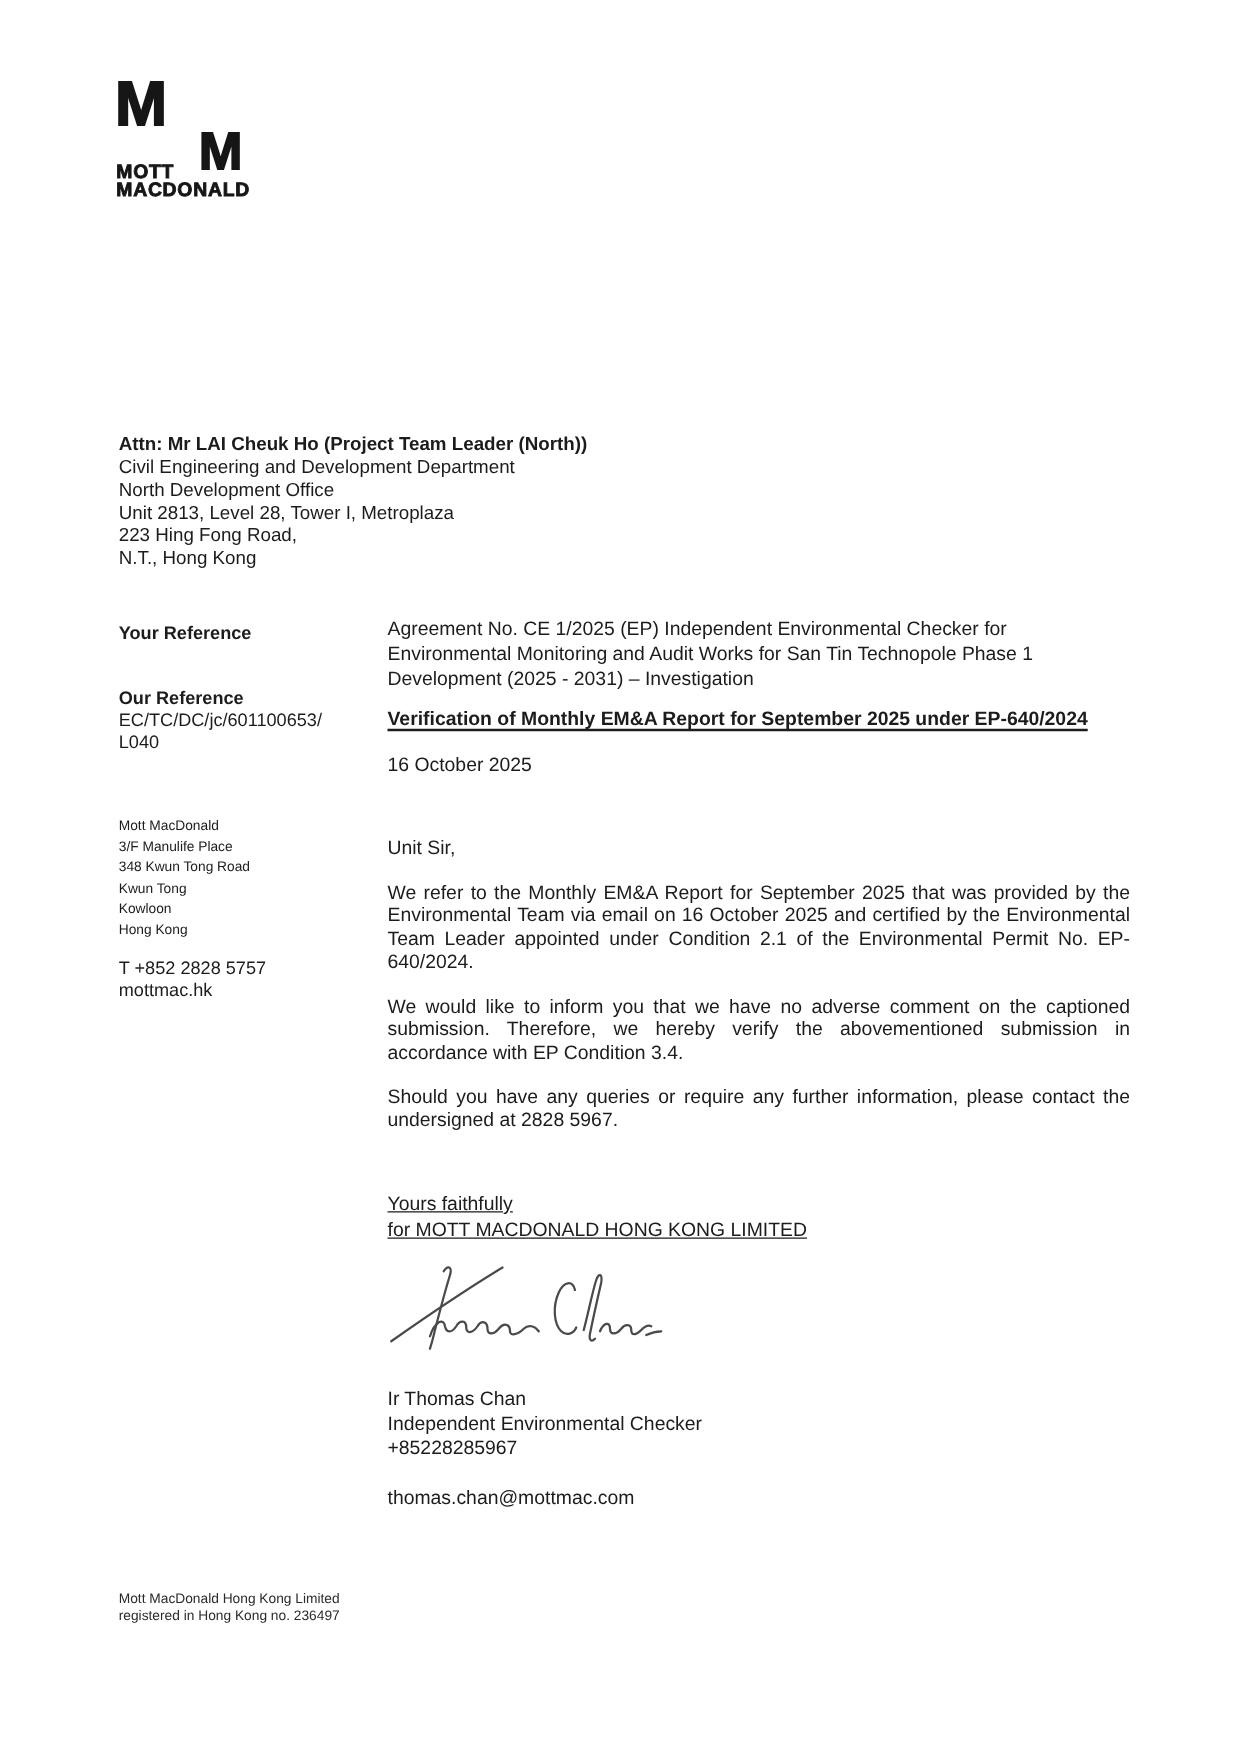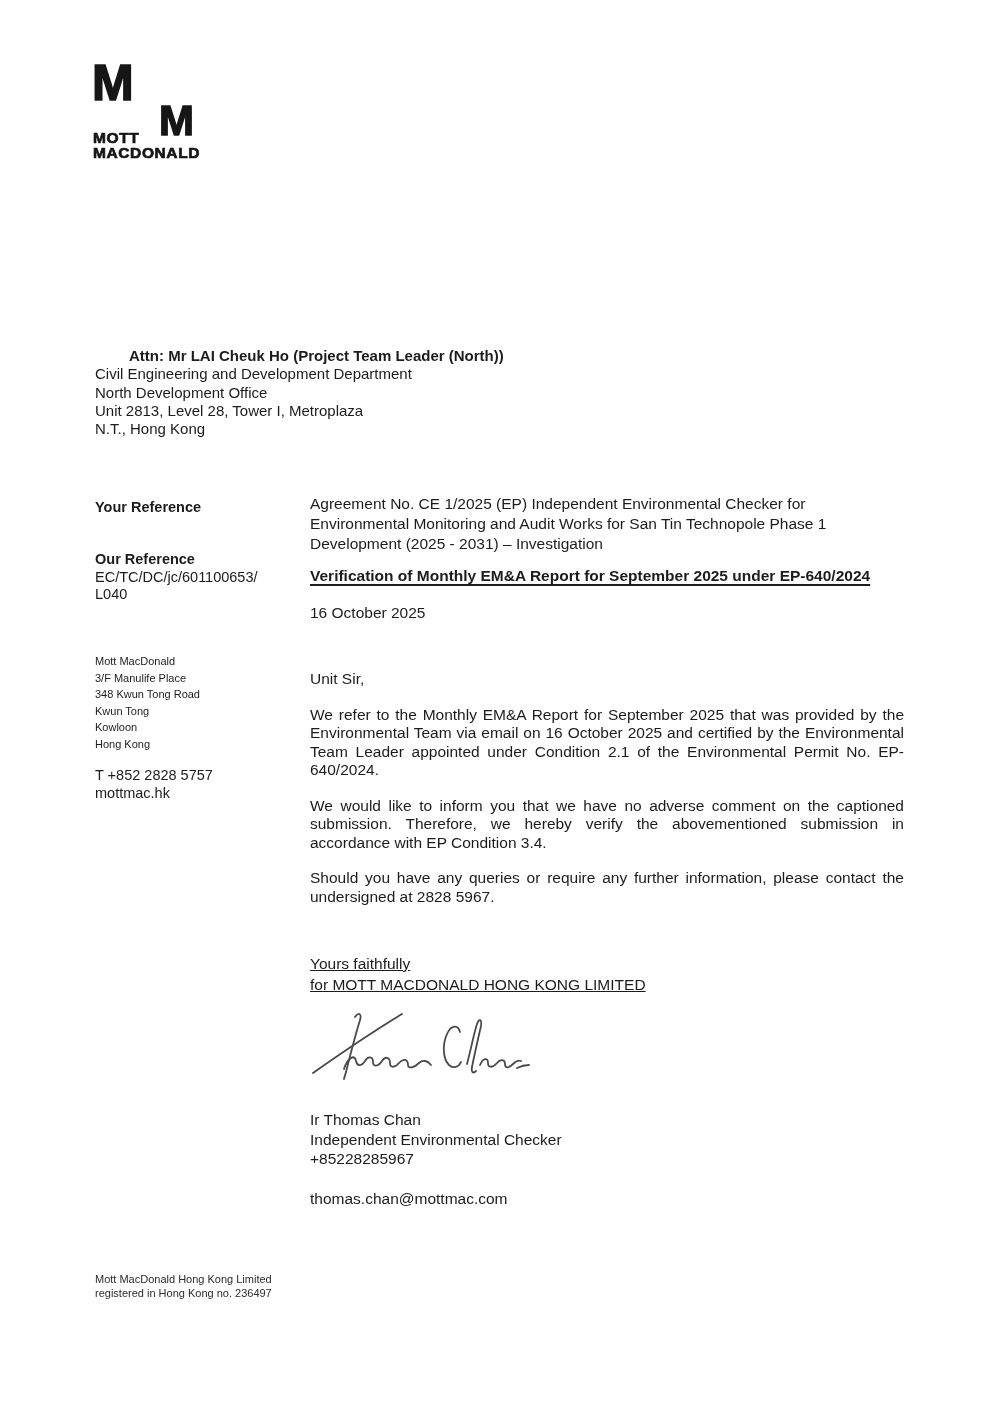--- a/index.html
+++ b/index.html
@@ -32,21 +32,21 @@
   .logo .word1, .logo .word2 {
     position: absolute; left: 1px;
     font-size: 15.5px; font-weight: 900; letter-spacing: 0.6px;
     -webkit-text-stroke: 0.7px #161616; color: #161616; line-height: 1;
   }
   .logo .word1 { top: 74px; }
   .logo .word2 { top: 89px; }
 
   
   .recipient { position: absolute; left: 95px; top: 347px; width: 430px; font-size: 15px; line-height: 18.3px; }
-  .recipient .attn { font-weight: bold; margin-left: 34px; }
+  .recipient .attn { font-weight: bold; }
 
   .your-ref { position: absolute; left: 95px; top: 499px; font-size: 14.5px; font-weight: bold; }
   .our-ref { position: absolute; left: 95px; top: 551px; width: 180px; font-size: 14.5px; line-height: 17.5px; }
   .our-ref .label { font-weight: bold; }
 
   .sender-address { position: absolute; left: 95px; top: 653px; font-size: 11px; line-height: 16.6px; }
   .sender-contact { position: absolute; left: 95px; top: 767px; font-size: 14.5px; line-height: 17.5px; }
 
   
   .main { position: absolute; left: 310px; top: 494px; width: 594px; font-size: 15.5px; }
@@ -77,20 +77,21 @@
     <span class="m2">M</span>
     <span class="word1">MOTT</span>
     <span class="word2">MACDONALD</span>
   </div>
 
   <div class="recipient">
     <div class="attn">Attn: Mr LAI Cheuk Ho (Project Team Leader (North))</div>
     <div>Civil Engineering and Development Department</div>
     <div>North Development Office</div>
     <div>Unit 2813, Level 28, Tower I, Metroplaza</div>
+    <div>223 Hing Fong Road,</div>
     <div>N.T., Hong Kong</div>
   </div>
 
   <div class="your-ref">Your Reference</div>
 
   <div class="our-ref">
     <div class="label">Our Reference</div>
     <div>EC/TC/DC/jc/601100653/</div>
     <div>L040</div>
   </div>

